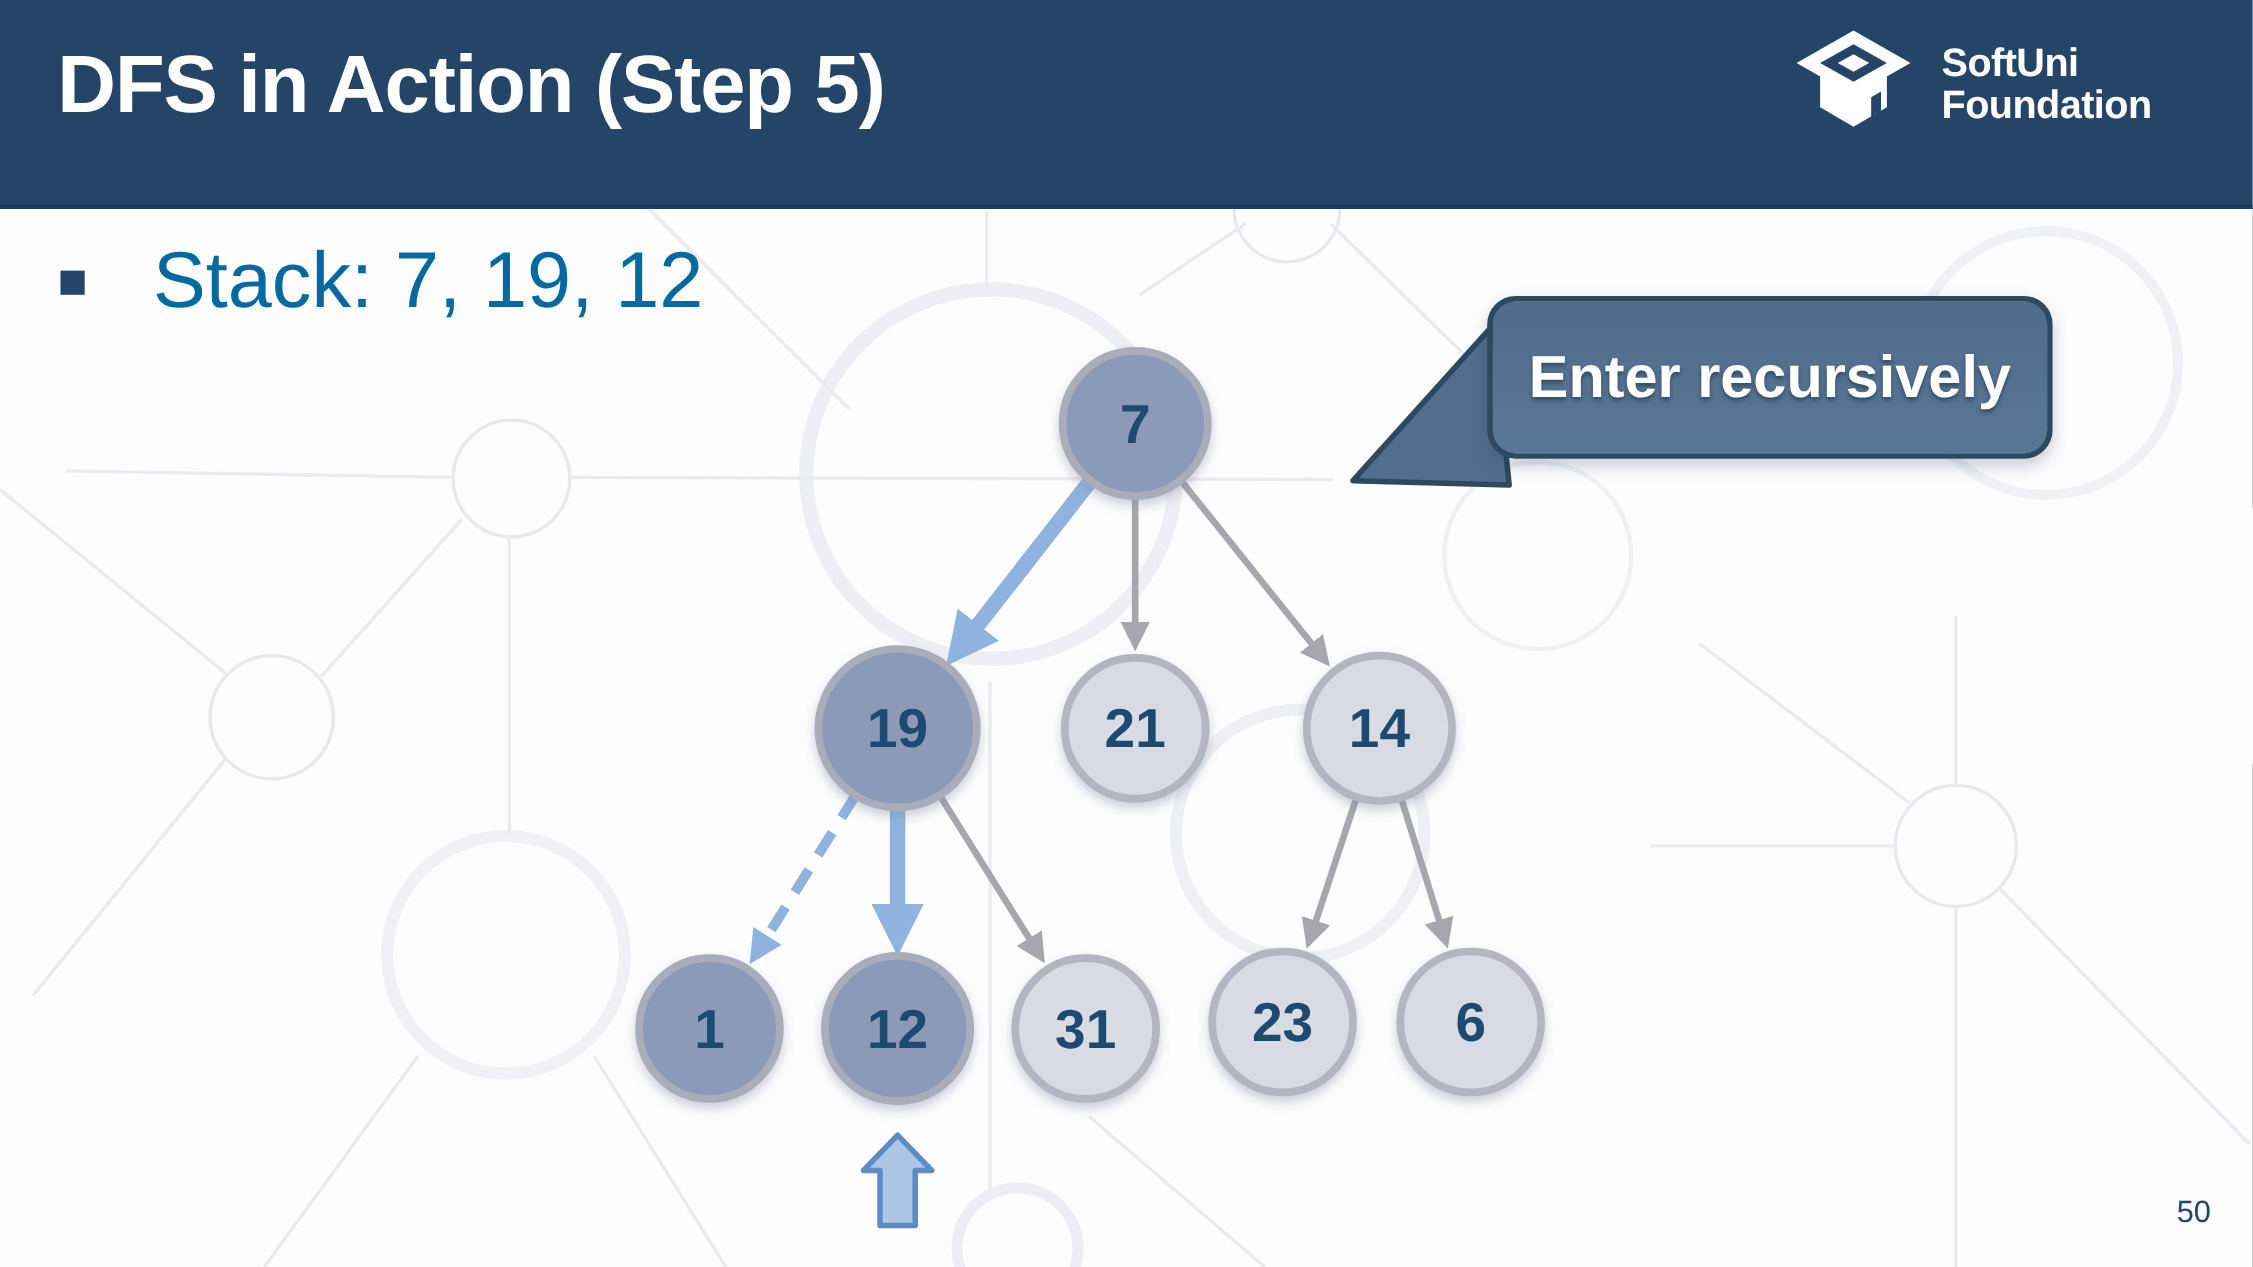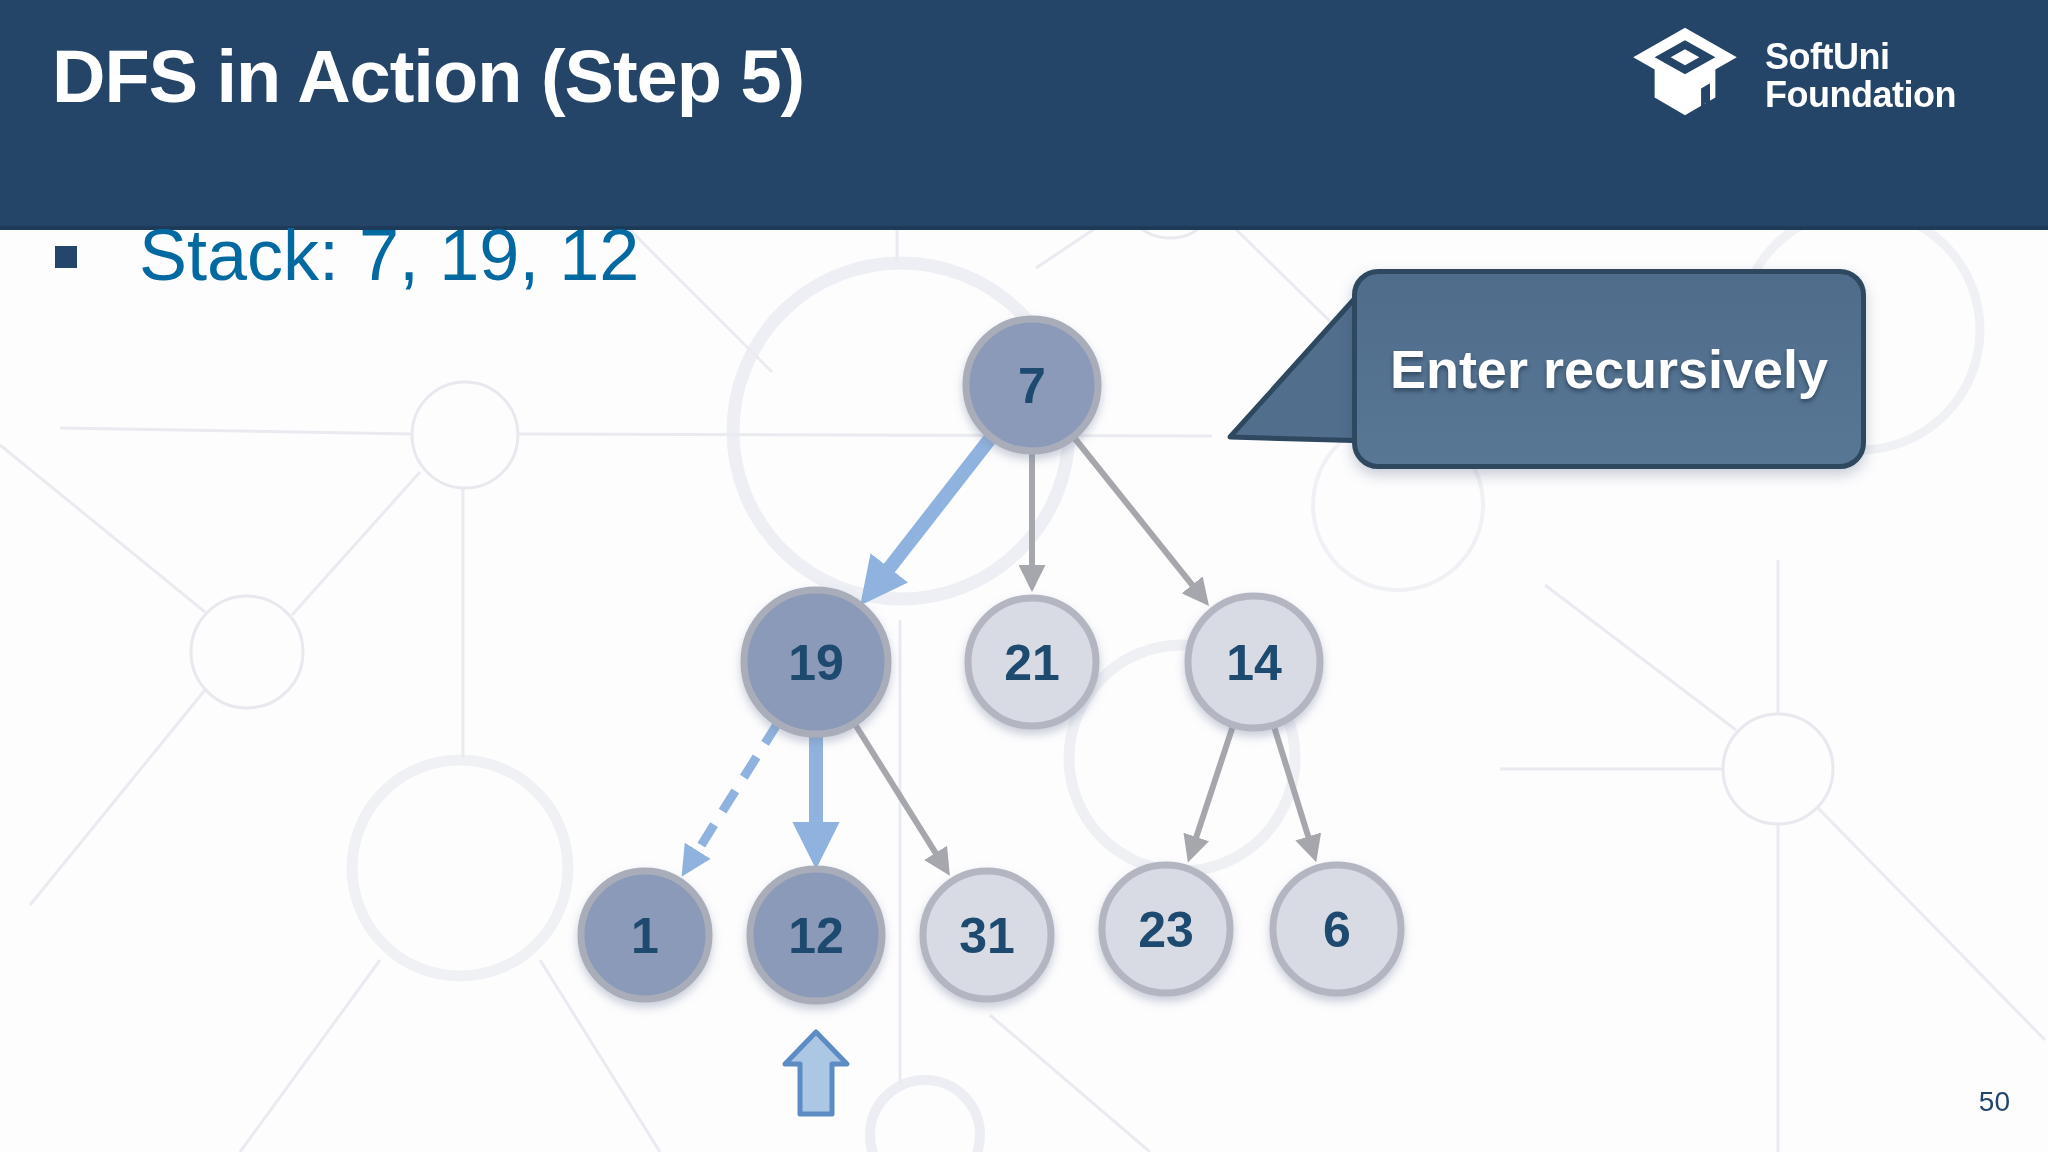--- a/index.html
+++ b/index.html
@@ -2,21 +2,21 @@
 <html><head>
 <meta charset="utf-8">
 <style>
   html,body{margin:0;padding:0;background:#888;}
   .slide{
     position:relative; width:2048px; height:1152px; overflow:hidden;
     background:#fdfdfe; font-family:"Liberation Sans", sans-serif;
   }
   
   .header{
-    position:absolute; left:0; top:0; width:2048px; height:230px;
+    position:absolute; left:0; top:0; width:2048px; height:190px;
     background:#244568; border-bottom:4px solid #1d3b58; box-sizing:border-box;
   }
   .title{
     position:absolute; left:52px; top:34px;
     font-size:74px; font-weight:700; color:#ffffff; letter-spacing:-1px;
     white-space:nowrap;
   }
   .logo{
     position:absolute; right:92px; top:26px; display:flex; align-items:center; gap:26px;
   }
@@ -24,21 +24,21 @@
   
   .bullet-row{
     position:absolute; left:55px; display:flex; align-items:center; gap:62px;
     color:#0369a1; font-size:72px; line-height:86px; white-space:nowrap;
   }
   .bullet-row .sq{ width:22px; height:22px; background:#24466b; flex:0 0 auto; margin-top:4px;}
   .bullet-1{ top:212px; }
   .bullet-2{ top:329px; }
   
   .callout{
-    position:absolute; left:1352px; top:269px; width:514px; height:200px; box-sizing:border-box;
+    position:absolute; left:1352px; top:269px; width:514px; height:148px; box-sizing:border-box;
     background:linear-gradient(180deg,#4f6c8b 0%, #587795 100%);
     border:5px solid #2e4860; border-radius:26px;
     display:flex; flex-direction:column; justify-content:center; align-items:center;
     color:#ffffff; font-size:54px; font-weight:700; line-height:70px; text-align:center;
     text-shadow:0 3px 4px rgba(10,25,40,.45);
     box-shadow:0 6px 14px rgba(40,60,90,.25);
   }
   
   .canvas{ position:absolute; left:0; top:0; width:2048px; height:1152px; }
   .edge-plain{ stroke:#a6a7ac; stroke-width:6; fill:none;}

